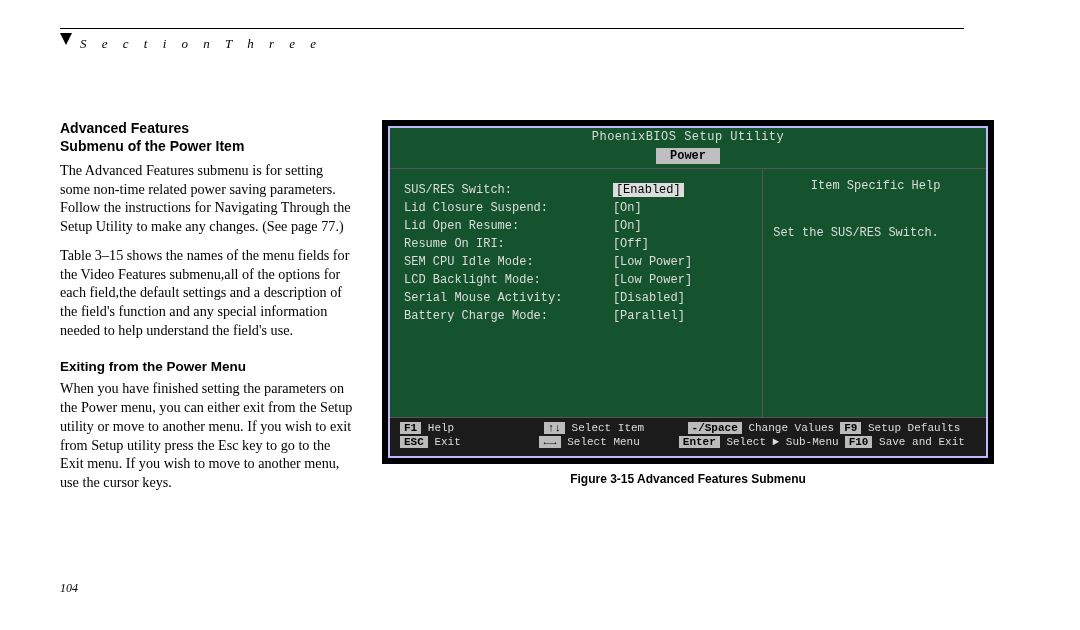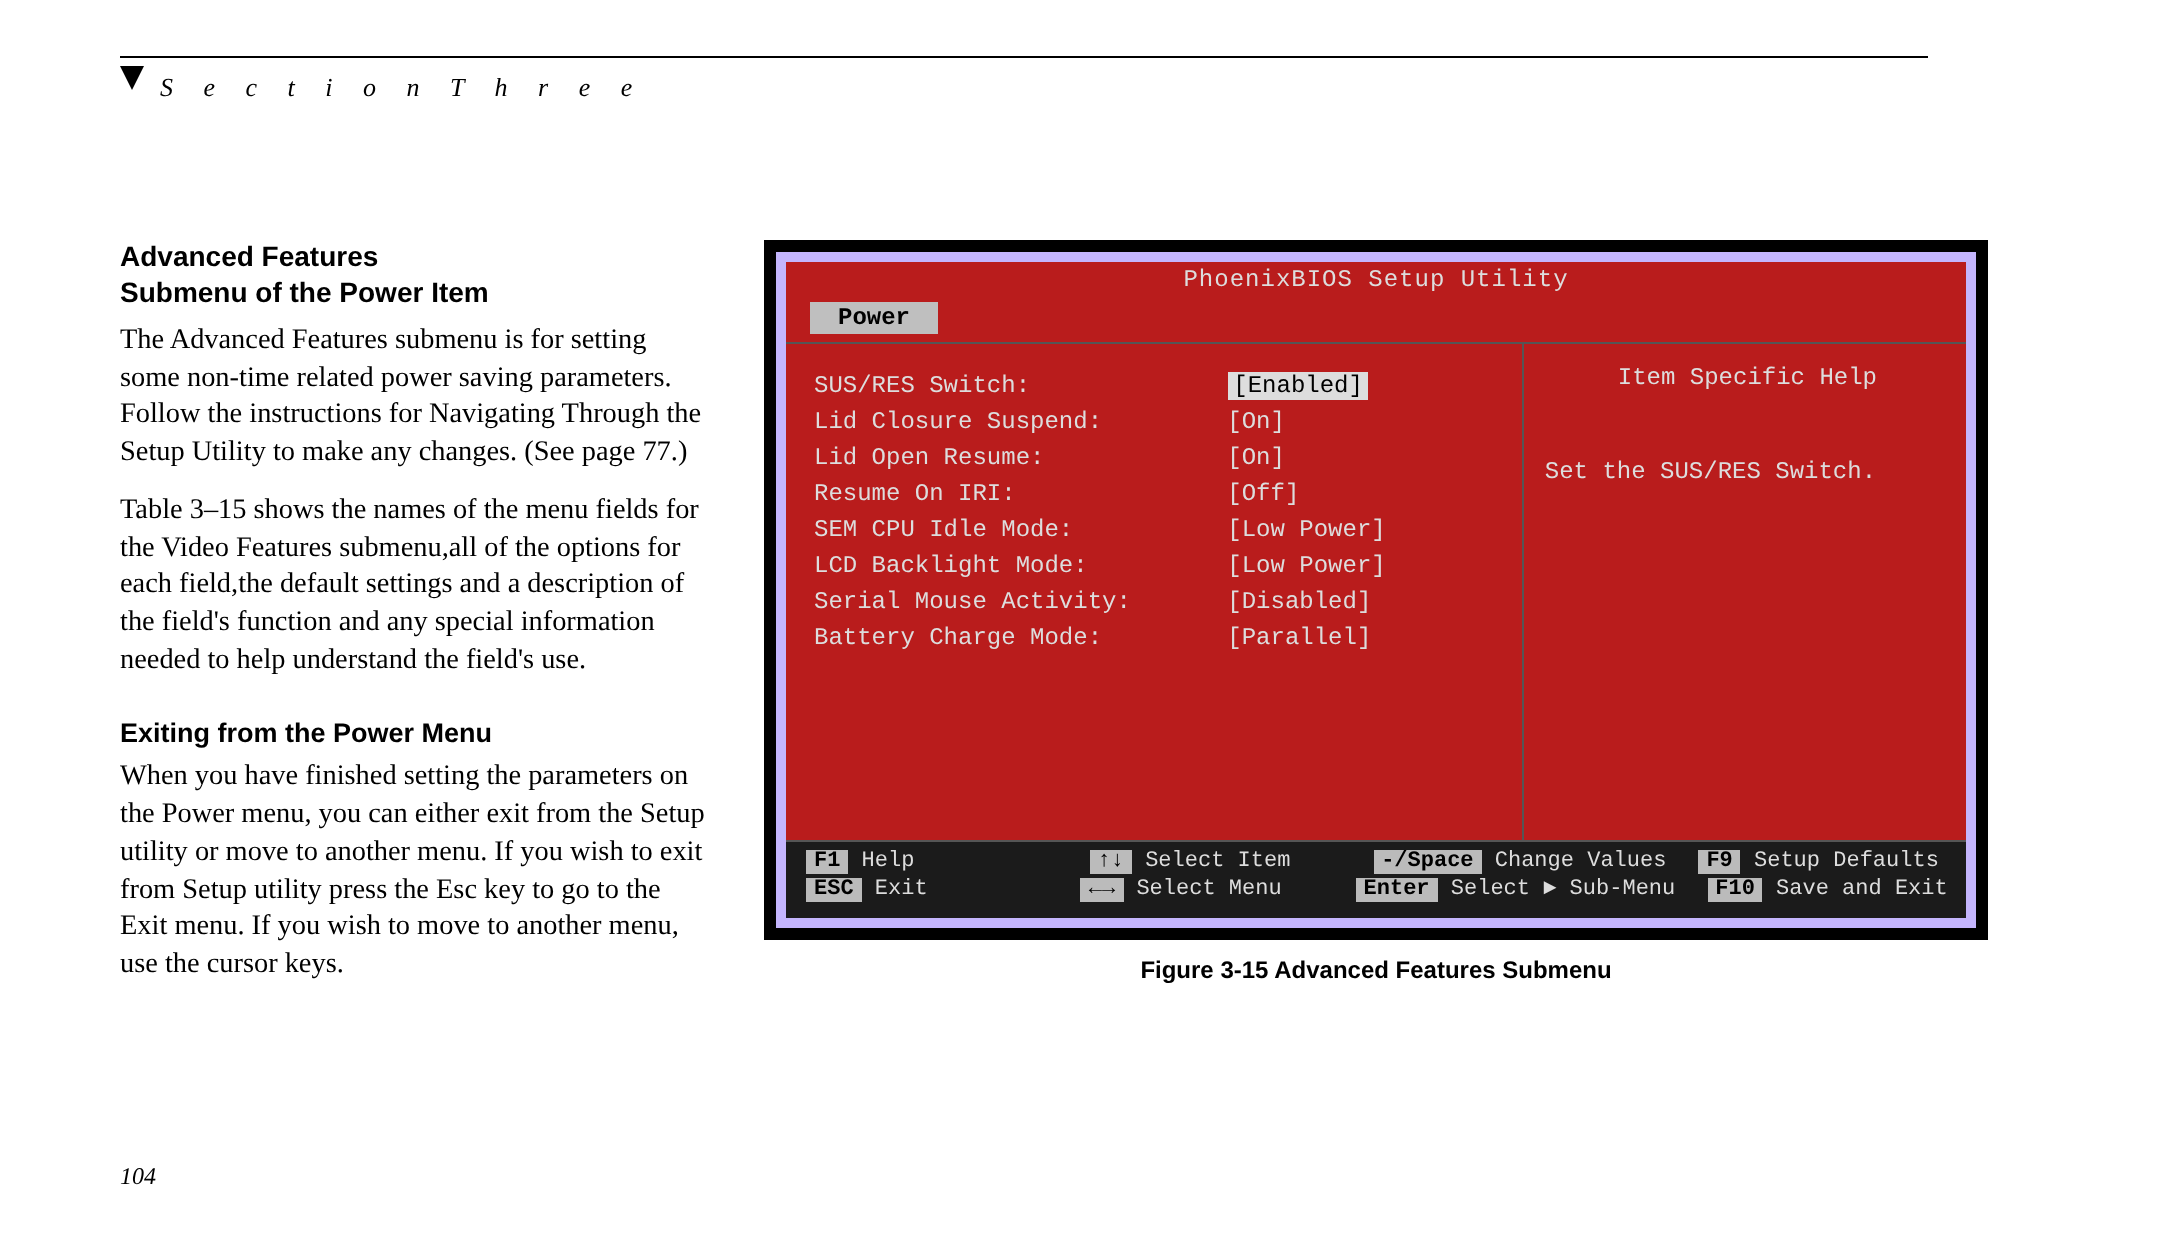--- a/index.html
+++ b/index.html
@@ -9,35 +9,35 @@
   .section-label{position:absolute;left:80px;top:36px;font-style:italic;font-family:Georgia,serif;font-size:13px;letter-spacing:6px}
   .left-col{position:absolute;left:60px;top:120px;width:295px;font-size:14.2px;line-height:1.32}
   .h1{font-family:Helvetica,Arial,sans-serif;font-weight:bold;font-size:14px;margin:0 0 6px 0;line-height:1.25}
   .h2{font-family:Helvetica,Arial,sans-serif;font-weight:bold;font-size:13.5px;margin:18px 0 4px 0}
   .p{margin:0 0 10px 0}
   .page-num{position:absolute;left:60px;bottom:34px;font-style:italic;font-size:12px}
   
   .fig{position:absolute;left:382px;top:120px;width:612px}
   .caption{font-family:Helvetica,Arial,sans-serif;font-weight:bold;font-size:12px;text-align:center;margin-top:8px}
   .bios{border:2px solid #000;background:#000;padding:4px;font-family:"Courier New",monospace;font-size:12px;color:#ddd}
-  .bios-inner{background:#b91c1c;border:5px solid #c4b5fd}
+  .bios-inner{background:#14532d;border:2px solid #c4b5fd}
   .bios-title{text-align:center;font-size:12px;color:#ddd;padding:2px 0;letter-spacing:.5px}
-  .bios-tab{margin:2px 0 4px 12px}
+  .bios-tab{text-align:center;margin:2px 0 4px 0}
   .bios-tab span{display:inline-block;background:#bfbfbf;color:#000;padding:1px 14px;font-weight:bold}
   .bios-body{display:flex;border-top:1px solid #555;border-bottom:1px solid #555;height:248px}
   .bios-left{flex:1.7;padding:14px 10px 8px 14px;border-right:1px solid #555}
   .bios-right{flex:1;padding:10px 8px 8px 10px}
   .bios-row{display:flex;margin-bottom:4px}
   .bios-lbl{flex:1.5;white-space:nowrap}
   .bios-val{flex:1;white-space:nowrap}
   .bios-val.sel span{display:inline-block;background:#ddd;color:#000;padding:0 3px;font-weight:normal}
   .help-title{text-align:center;color:#ddd;margin-bottom:33px}
   .help-text{color:#ddd}
   .bios-foot{background:#1b1b1b;color:#ddd;padding:4px 8px 6px 10px;font-size:11px}
-  .foot-row{display:flex;gap:16px;margin-bottom:2px}
+  .foot-row{display:flex;gap:6px;margin-bottom:2px}
   .key{background:#bbb;color:#000;padding:0 4px;font-weight:bold}
   .fc{flex:1;white-space:nowrap}
 </style>
 </head>
 <body>
 <div class="page">
 
   <div class="hr"></div>
   <div class="arrow"></div>
   <div class="section-label">S e c t i o n   T h r e e</div>

